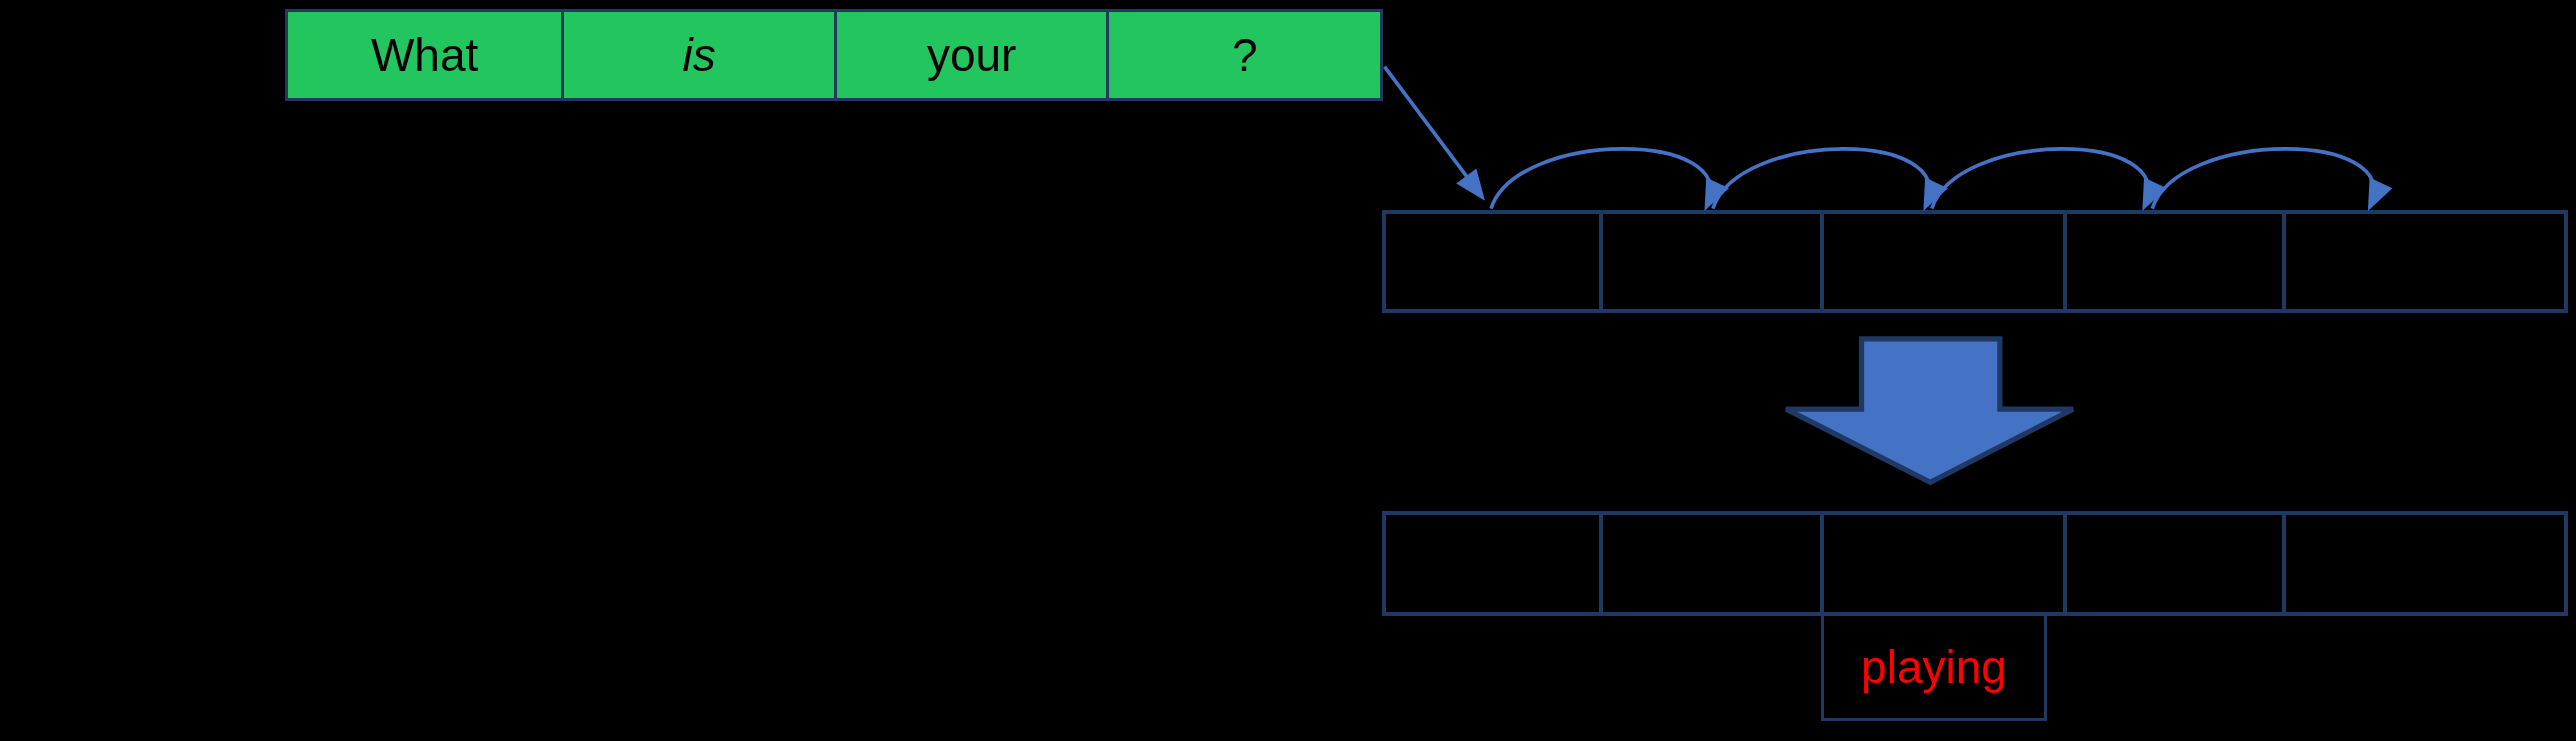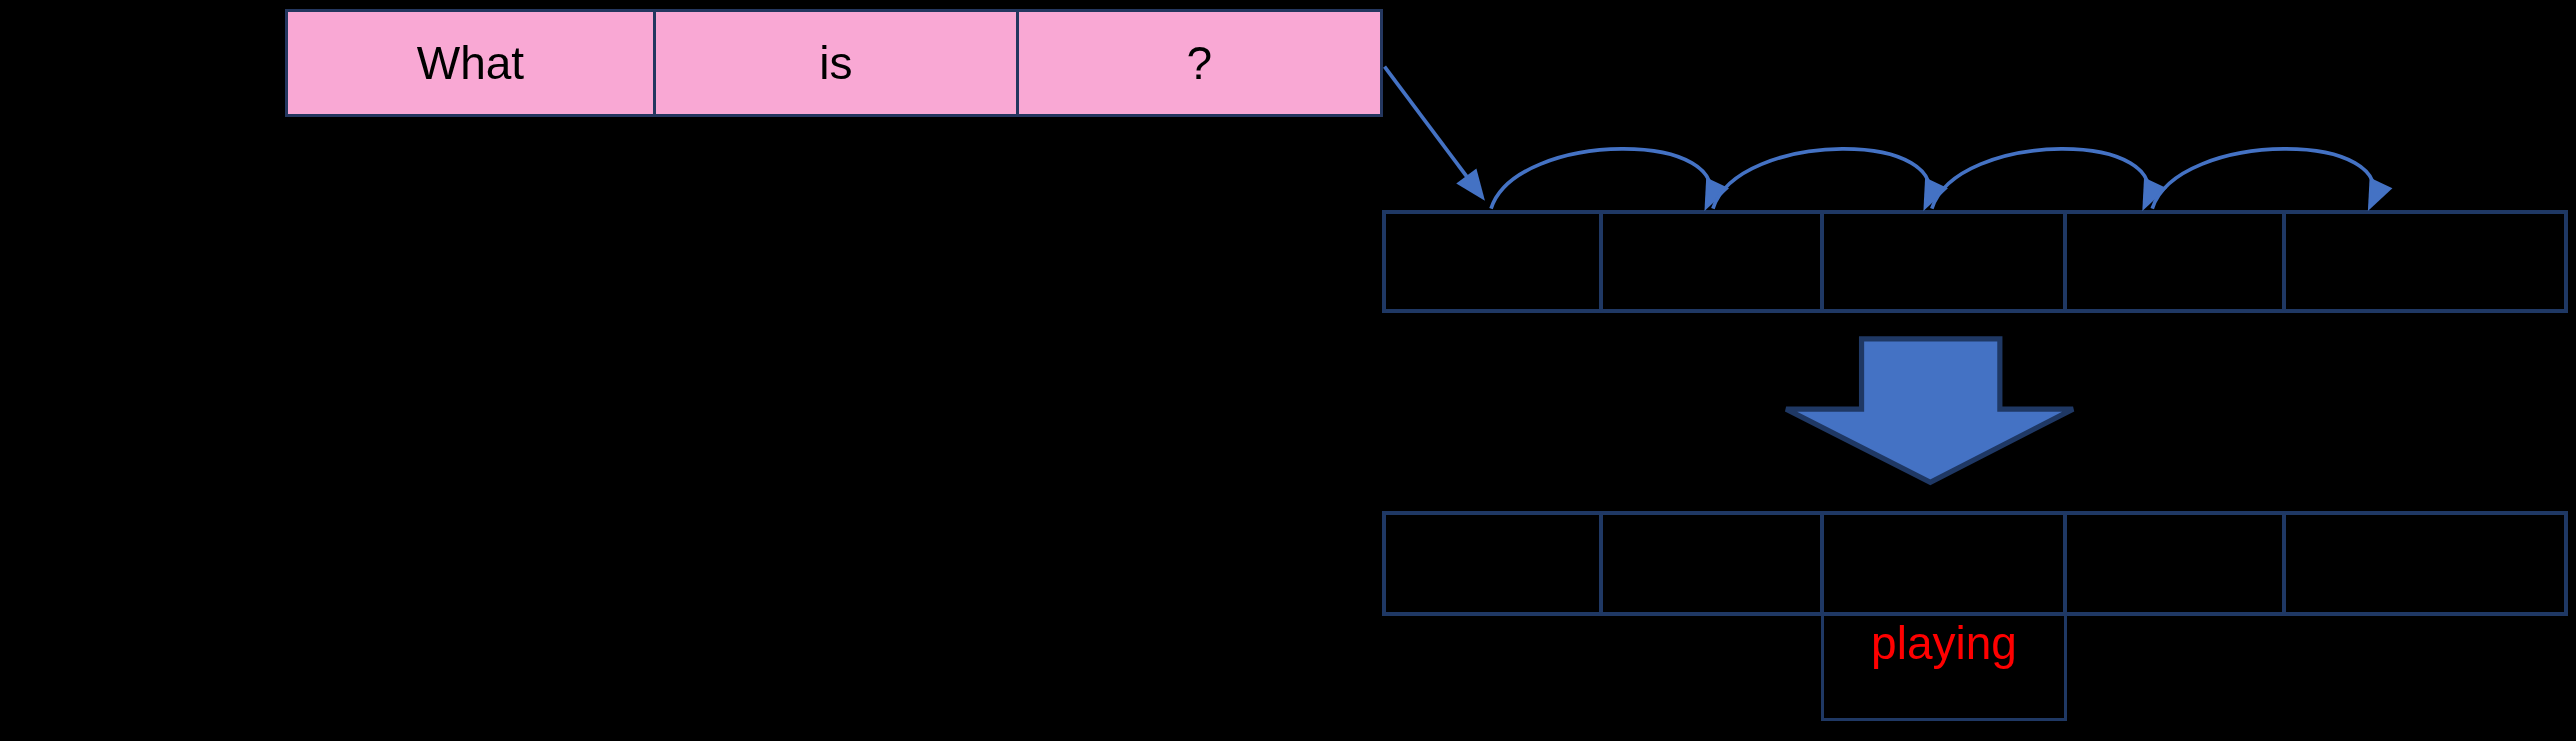--- a/index.html
+++ b/index.html
@@ -8,34 +8,34 @@
     background: #000000;
     position: relative;
     overflow: hidden;
     font-family: "Liberation Sans", sans-serif;
   }
   .stage { position: absolute; inset: 0; }
 
   
   .word-row {
     position: absolute; left: 285px; top: 9px;
-    width: 1098px; height: 108px;
-    background: #f9a8d4;
+    width: 1098px; height: 92px;
+    background: #22c55e;
     border: 3.7px solid #24375f;
     box-sizing: border-box;
     display: flex;
   }
   .word-cell {
     border-right: 3.7px solid #24375f;
     box-sizing: border-box;
     display: flex; align-items: center; justify-content: center;
     font-size: 46px; color: #000000;
   }
   .word-cell:last-child { border-right: none; }
-  .wc1 { flex: 300 0 0; } .wc2 { flex: 296 0 0; } .wc3 { flex: 296 0 0; }
+  .wc1 { flex: 300 0 0; } .wc2 { flex: 296 0 0; font-style: italic; } .wc3 { flex: 296 0 0; }
   .wc4 { flex: 295 0 0; } .wc5 { flex: 297 0 0; }
 
   
   .slot-row {
     position: absolute; left: 1382px; width: 1186px;
     border: 4.4px solid #1f3864;
     box-sizing: border-box;
     display: flex;
     background: transparent;
   }
@@ -46,24 +46,24 @@
     box-sizing: border-box;
     height: 100%;
   }
   .slot-cell:last-child { border-right: none; }
   .sc1 { flex: 294 0 0; } .sc2 { flex: 299 0 0; } .sc3 { flex: 331 0 0; }
   .sc4 { flex: 296 0 0; } .sc5 { flex: 384 0 0; }
 
   
   .predicted-box {
     position: absolute; left: 1821px; top: 613px;
-    width: 246px; height: 108px;
+    width: 226px; height: 108px;
     border: 3.7px solid #1f3864;
     box-sizing: border-box;
-    display: flex; justify-content: center;
+    display: flex; align-items: center; justify-content: center;
   }
   .predicted-box span {
     color: #ff0000;
     font-size: 46px;
   }
 
   
   svg.overlay {
     position: absolute; left: 0; top: 0;
     width: 2576px; height: 742px;
@@ -72,20 +72,21 @@
   .blue-stroke { stroke: #4472c4; fill: none; }
 </style>
 </head>
 <body>
 
 <div class="stage">
 
   <div class="word-row">
     <div class="word-cell wc1">What</div>
     <div class="word-cell wc2">is</div>
+    <div class="word-cell wc3">your</div>
     <div class="word-cell wc5">?</div>
   </div>
 
   <div class="slot-row top">
     <div class="slot-cell sc1"></div>
     <div class="slot-cell sc2"></div>
     <div class="slot-cell sc3"></div>
     <div class="slot-cell sc4"></div>
     <div class="slot-cell sc5"></div>
   </div>

